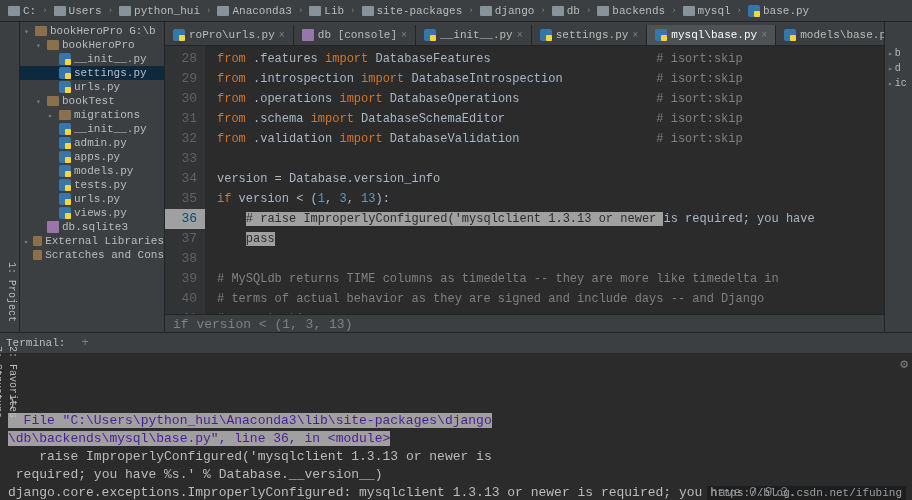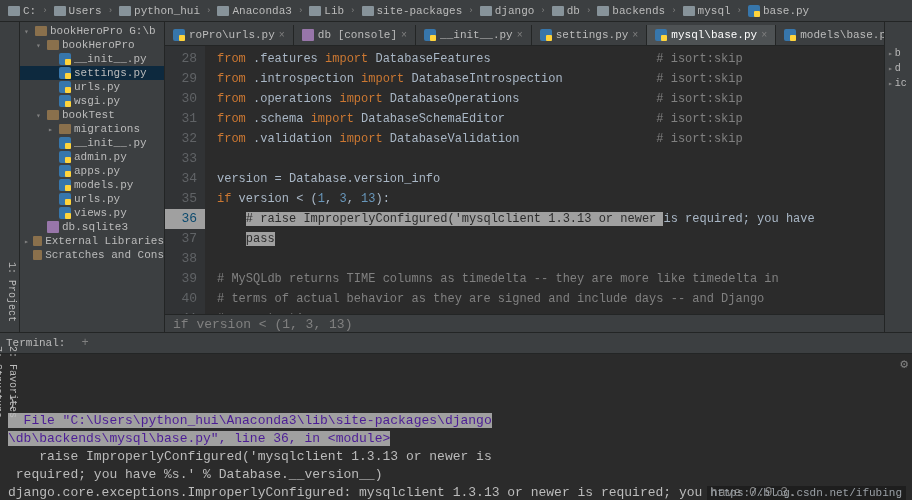--- a/index.html
+++ b/index.html
@@ -135,25 +135,20 @@
       <div class="tree-node sel" style="padding-left: 28px;">
         <span class="tree-chev"></span>
         <span class="py-ico"></span>
         <span>settings.py</span>
       </div>
       <div class="tree-node" style="padding-left: 28px;">
         <span class="tree-chev"></span>
         <span class="py-ico"></span>
         <span>urls.py</span>
       </div>
-      <div class="tree-node" style="padding-left: 28px;">
-        <span class="tree-chev"></span>
-        <span class="py-ico"></span>
-        <span>wsgi.py</span>
-      </div>
       <div class="tree-node" style="padding-left: 16px;">
         <span class="tree-chev">▾</span>
         <span class="dir-ico"></span>
         <span>bookTest</span>
       </div>
       <div class="tree-node" style="padding-left: 28px;">
         <span class="tree-chev">▸</span>
         <span class="dir-ico"></span>
         <span>migrations</span>
       </div>
@@ -169,20 +164,25 @@
       </div>
       <div class="tree-node" style="padding-left: 28px;">
         <span class="tree-chev"></span>
         <span class="py-ico"></span>
         <span>apps.py</span>
       </div>
       <div class="tree-node" style="padding-left: 28px;">
         <span class="tree-chev"></span>
         <span class="py-ico"></span>
         <span>models.py</span>
+      </div>
+      <div class="tree-node" style="padding-left: 28px;">
+        <span class="tree-chev"></span>
+        <span class="py-ico"></span>
+        <span>tests.py</span>
       </div>
       <div class="tree-node" style="padding-left: 28px;">
         <span class="tree-chev"></span>
         <span class="py-ico"></span>
         <span>urls.py</span>
       </div>
       <div class="tree-node" style="padding-left: 28px;">
         <span class="tree-chev"></span>
         <span class="py-ico"></span>
         <span>views.py</span>

